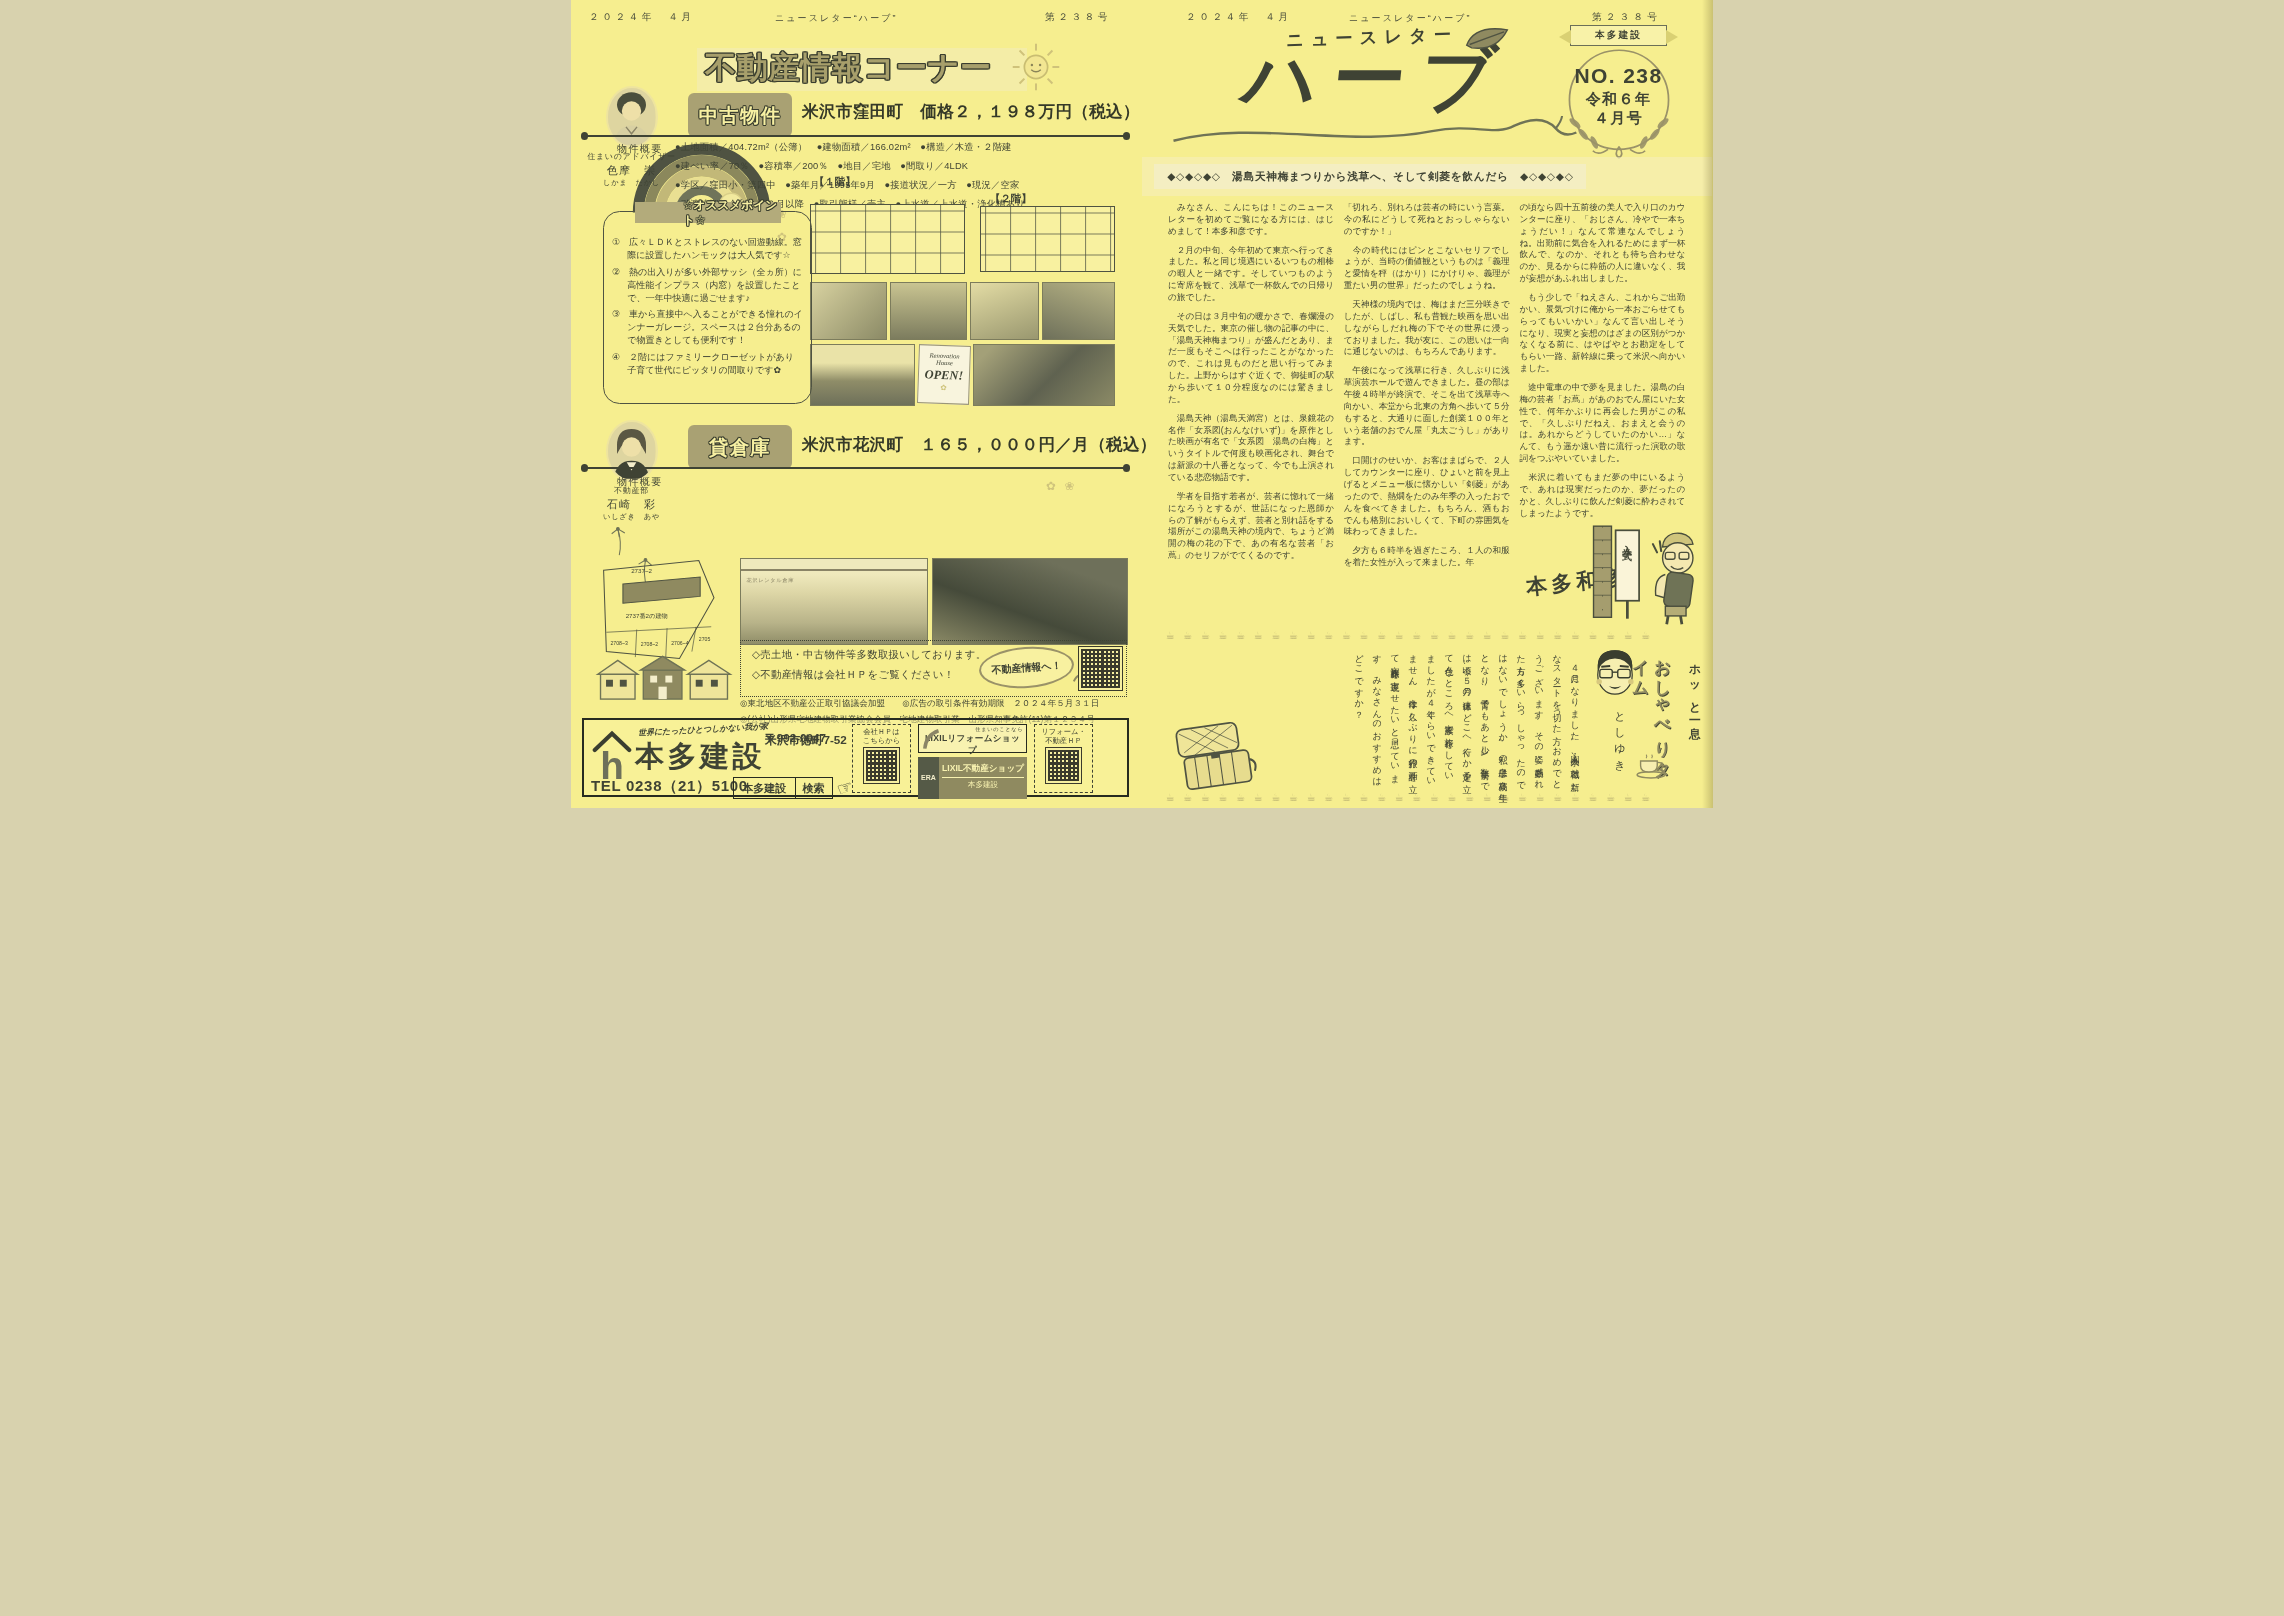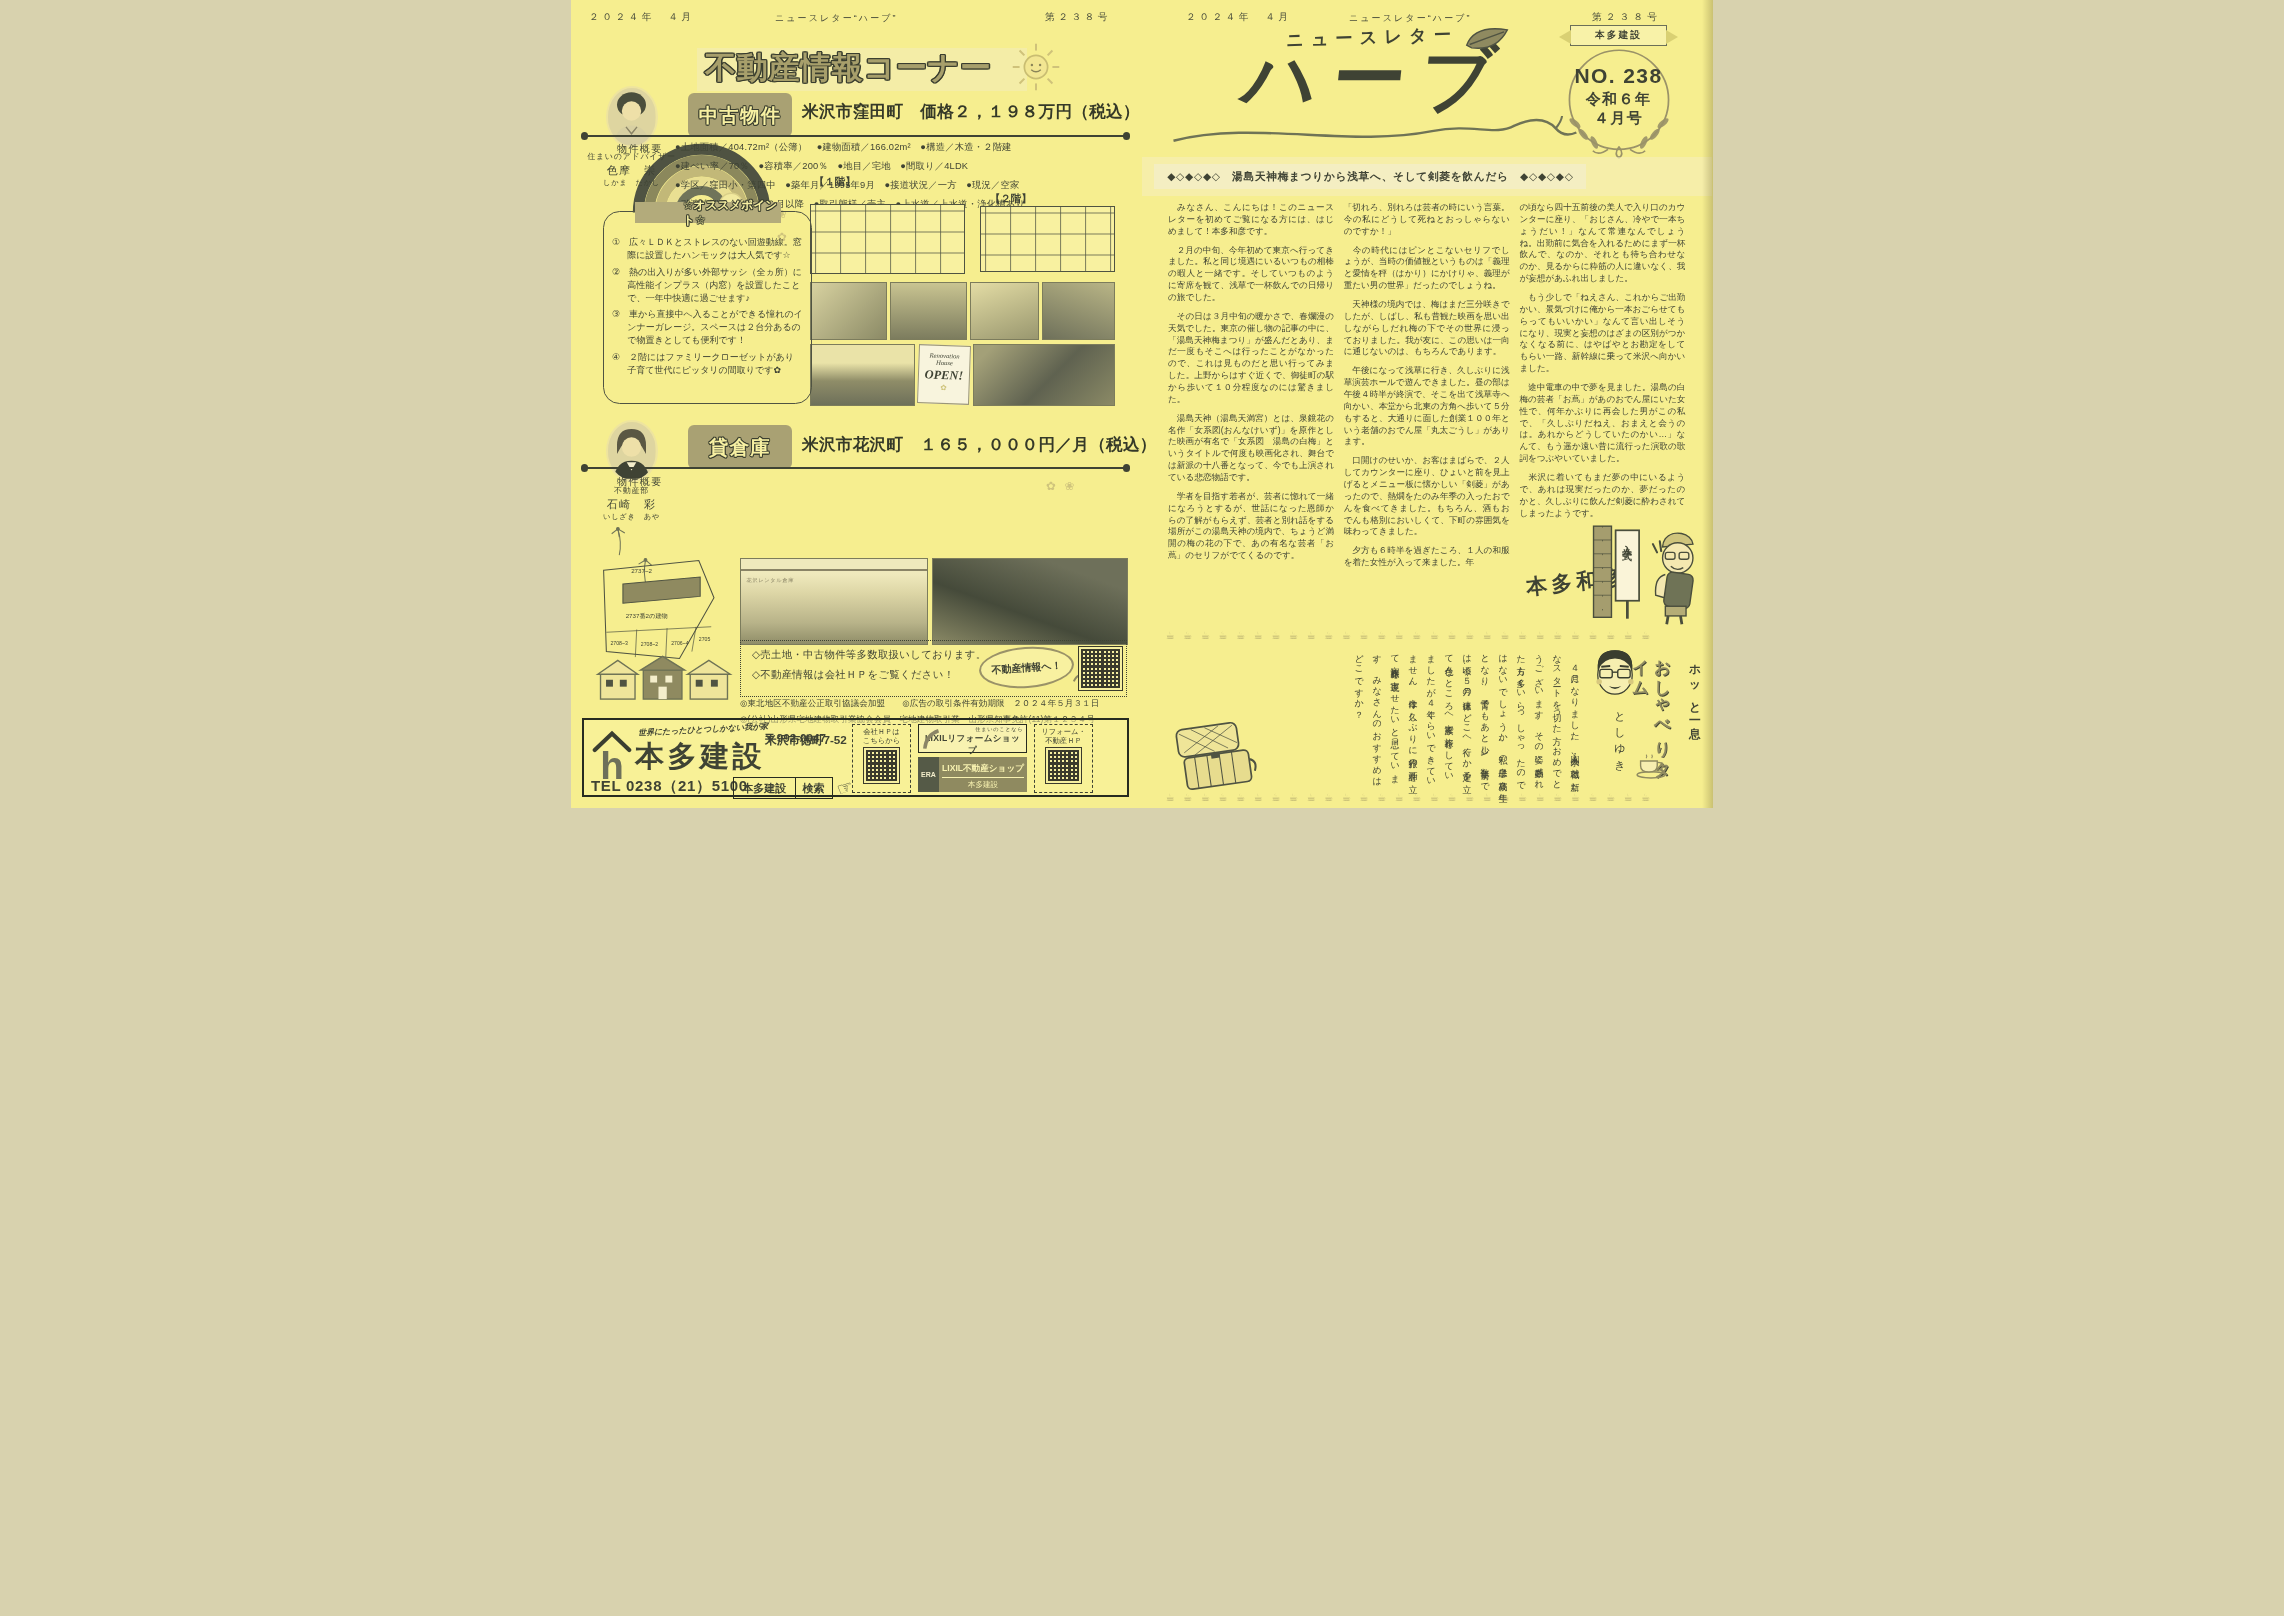--- a/index.html
+++ b/index.html
@@ -60,21 +60,21 @@
   .f-company{font-size:29px;font-weight:bold;letter-spacing:3.5px;white-space:nowrap;}
   .f-tel{font-size:15px;font-weight:bold;letter-spacing:0.7px;white-space:nowrap;}
   .f-addr{font-size:11.7px;font-weight:bold;white-space:nowrap;}
   .search-word{border:1.7px solid #272b20;padding:2.1px 8.3px;font-size:11px;font-weight:bold;}
   .search-btn{border:1.7px solid #272b20;border-left:none;padding:2.1px 7px;font-size:11px;font-weight:bold;}
   .qr-panel{border:1.4px dashed #3f4334;text-align:center;padding-top:2.1px;}
   .qr-panel .lbl{font-size:7.3px;line-height:1.25;}
   .lx-top{height:29px;border:1.7px solid #272b20;background:#f8f2b0;padding:1.4px 2.8px;position:relative;}
   .lx-tag{font-size:5.2px;text-align:right;letter-spacing:0.7px;}
   .lx-name{font-size:8.6px;font-weight:bold;text-align:center;letter-spacing:0.3px;}
-  .lx-bot{margin-top:3.5px;height:35px;background:#8f8a60;display:flex;color:#f8f2b0;}
+  .lx-bot{margin-top:3.5px;height:42px;background:#8f8a60;display:flex;color:#f8f2b0;}
   .era-chip{width:21px;background:#555a47;display:flex;align-items:center;justify-content:center;
             font-size:7px;font-weight:bold;color:#f4eecb;}
   .lx-est{flex:1;text-align:center;padding-top:4.8px;}
   .lx-est .nm{font-size:8.6px;font-weight:bold;border-bottom:1.4px solid #f8f2b0;display:inline-block;padding-bottom:1.4px;}
   .lx-est .sub{font-size:7.6px;margin-top:2.1px;}
   
   .logo-small{font-size:17.3px;font-weight:bold;letter-spacing:7px;transform:rotate(-2deg);white-space:nowrap;}
   .logo-big{font-size:73px;font-weight:bold;letter-spacing:15px;transform:skewX(-6deg);white-space:nowrap;
             font-family:"Liberation Sans","DejaVu Sans",sans-serif;}
   .ribbon{width:97px;height:21px;background:#f8f2a8;border:1.4px solid #6b6f58;display:flex;align-items:center;

